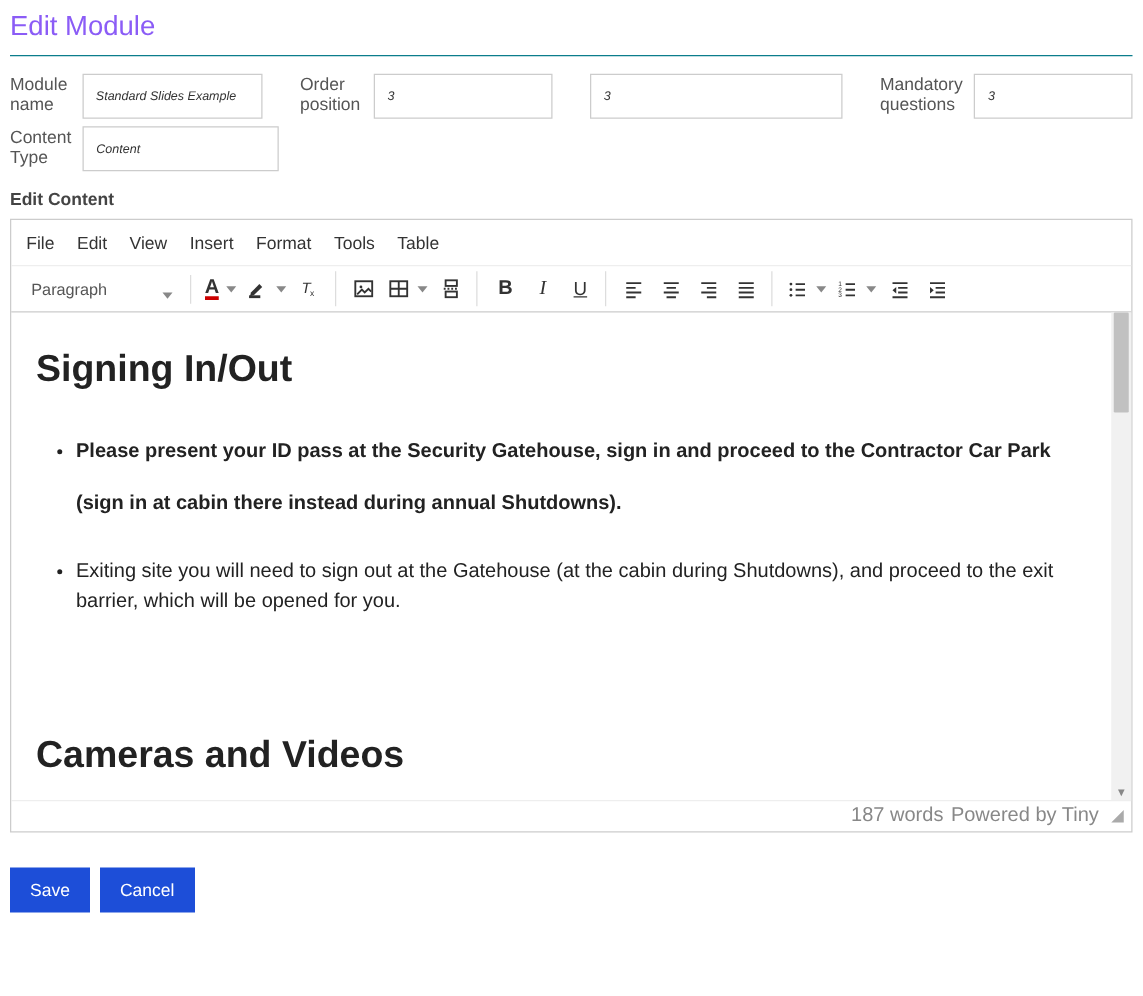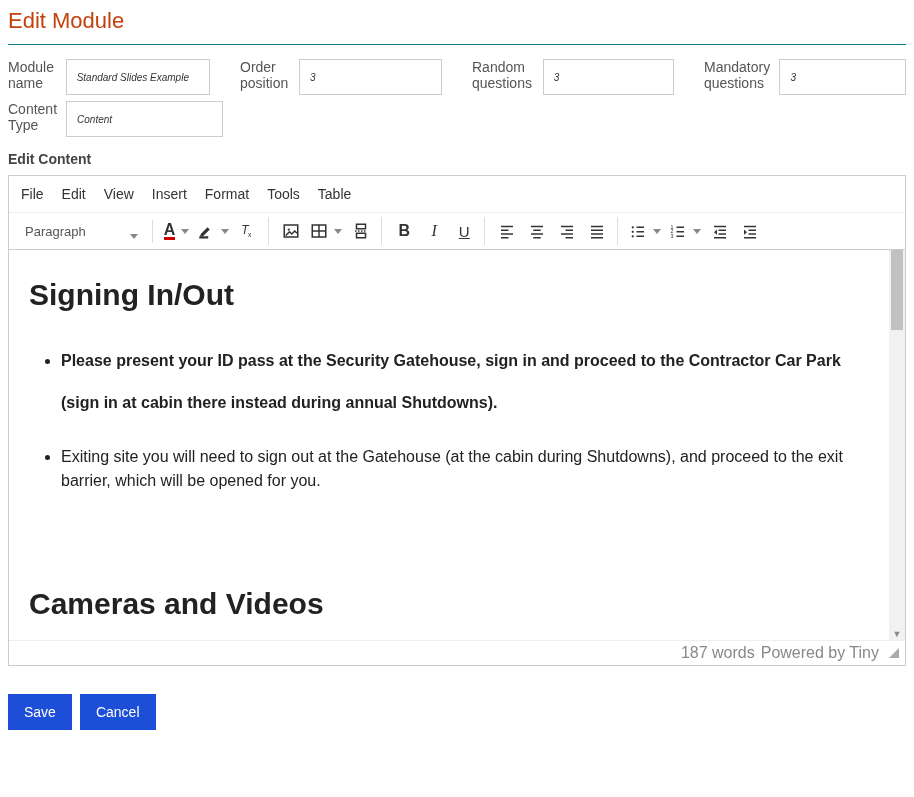--- a/index.html
+++ b/index.html
@@ -6,21 +6,21 @@
     body {
       font-family: "Segoe UI", Arial, sans-serif;
       padding: 8px;
       background: #fff;
       color: #333;
       width: 914px;
     }
     .page-title {
       font-size: 22px;
       font-weight: 400;
-      color: #c2410c;
+      color: #8b5cf6;
       padding-bottom: 10px;
       border-bottom: 1px solid #0b7d8c;
       margin-bottom: 14px;
     }
     .fields-row {
       display: flex;
       gap: 30px;
       margin-bottom: 6px;
     }
     .field {
@@ -205,21 +205,20 @@
 <div class="fields-row">
   <div class="field">
     <div class="field-label">Module name</div>
     <input class="field-input" value="Standard Slides Example" style="">
   </div>
   <div class="field">
     <div class="field-label">Order position</div>
     <input class="field-input" value="3" style="">
   </div>
   <div class="field">
-    <div class="field-label">Random questions</div>
     <input class="field-input" value="3" style="">
   </div>
   <div class="field">
     <div class="field-label">Mandatory questions</div>
     <input class="field-input" value="3" style="">
   </div>
 </div>
 
 <div class="fields-row">
   <div class="field narrow">

